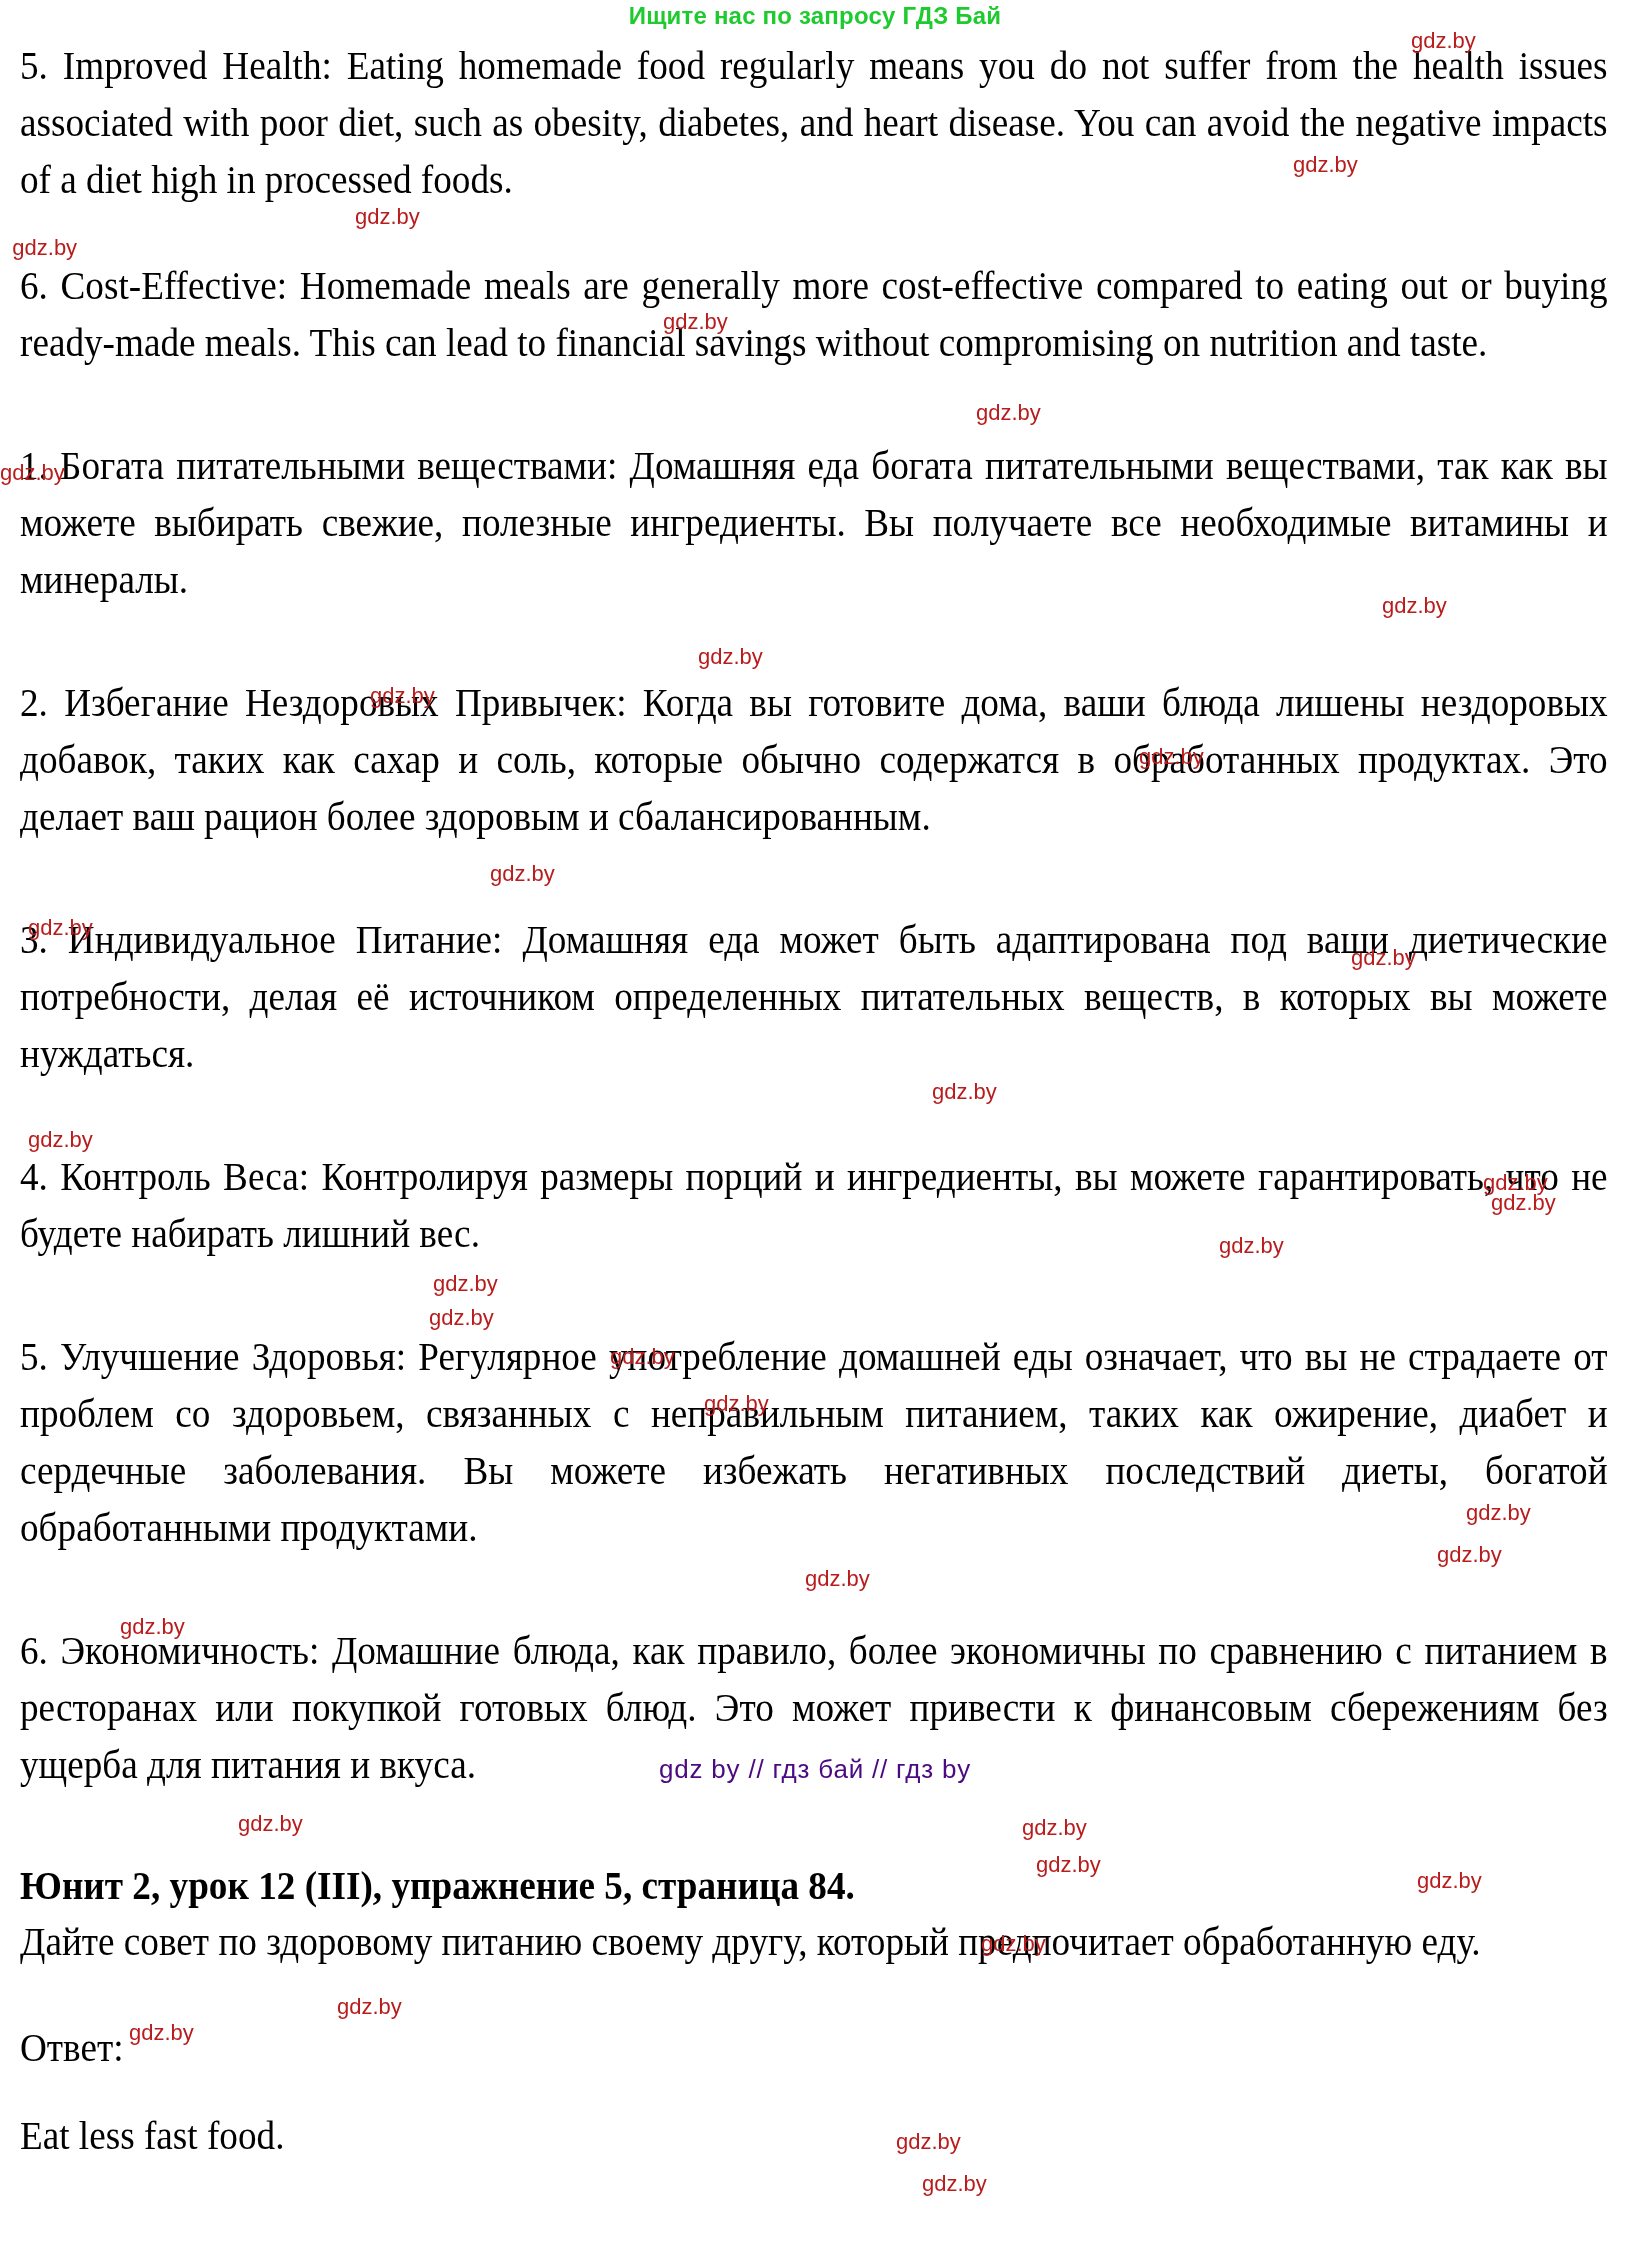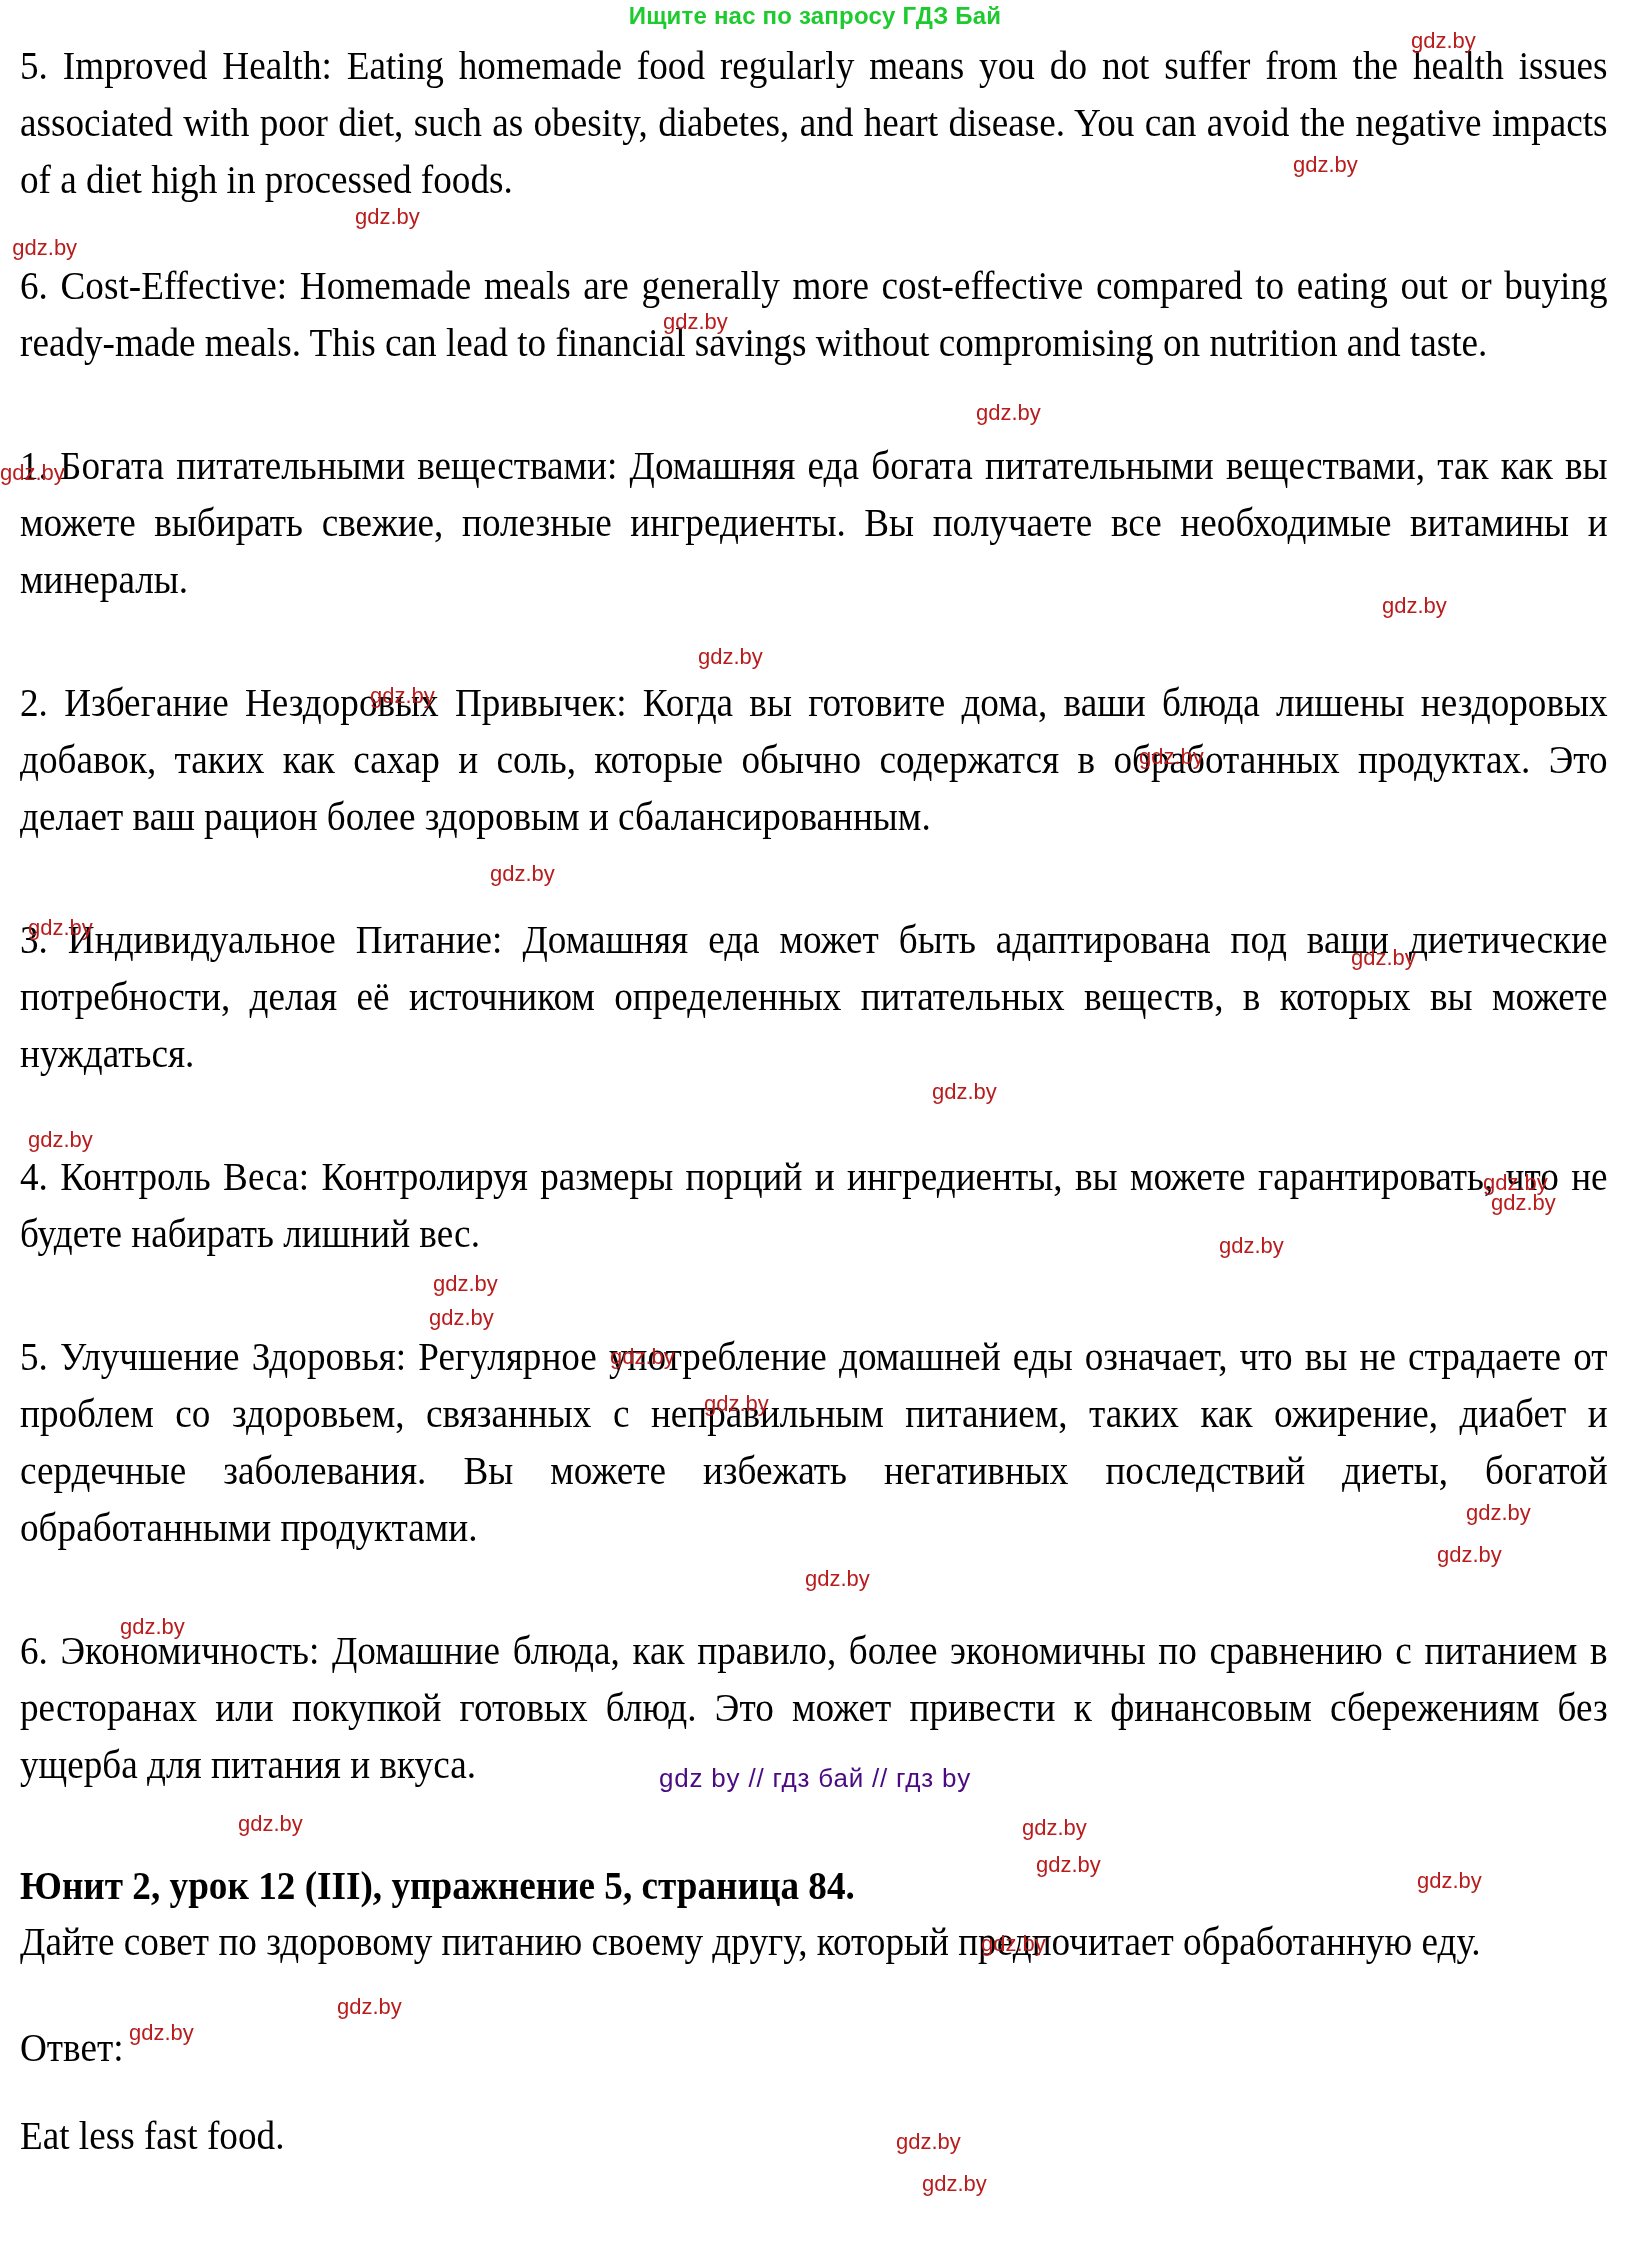--- a/index.html
+++ b/index.html
@@ -95,21 +95,21 @@
     font-weight: 400;
     color: #b91c1c;
     white-space: nowrap;
     z-index: 6;
     pointer-events: none;
   }
 
   
   .footer {
     position: absolute;
-    bottom: 17px;
+    bottom: 26px;
     left: 0;
     width: 1630px;
     text-align: center;
     font-family: "Liberation Sans", "DejaVu Sans", sans-serif;
     font-size: 26px;
     font-weight: 400;
     color: #4b0a82;
     letter-spacing: 0.8px;
     z-index: 5;
   }

